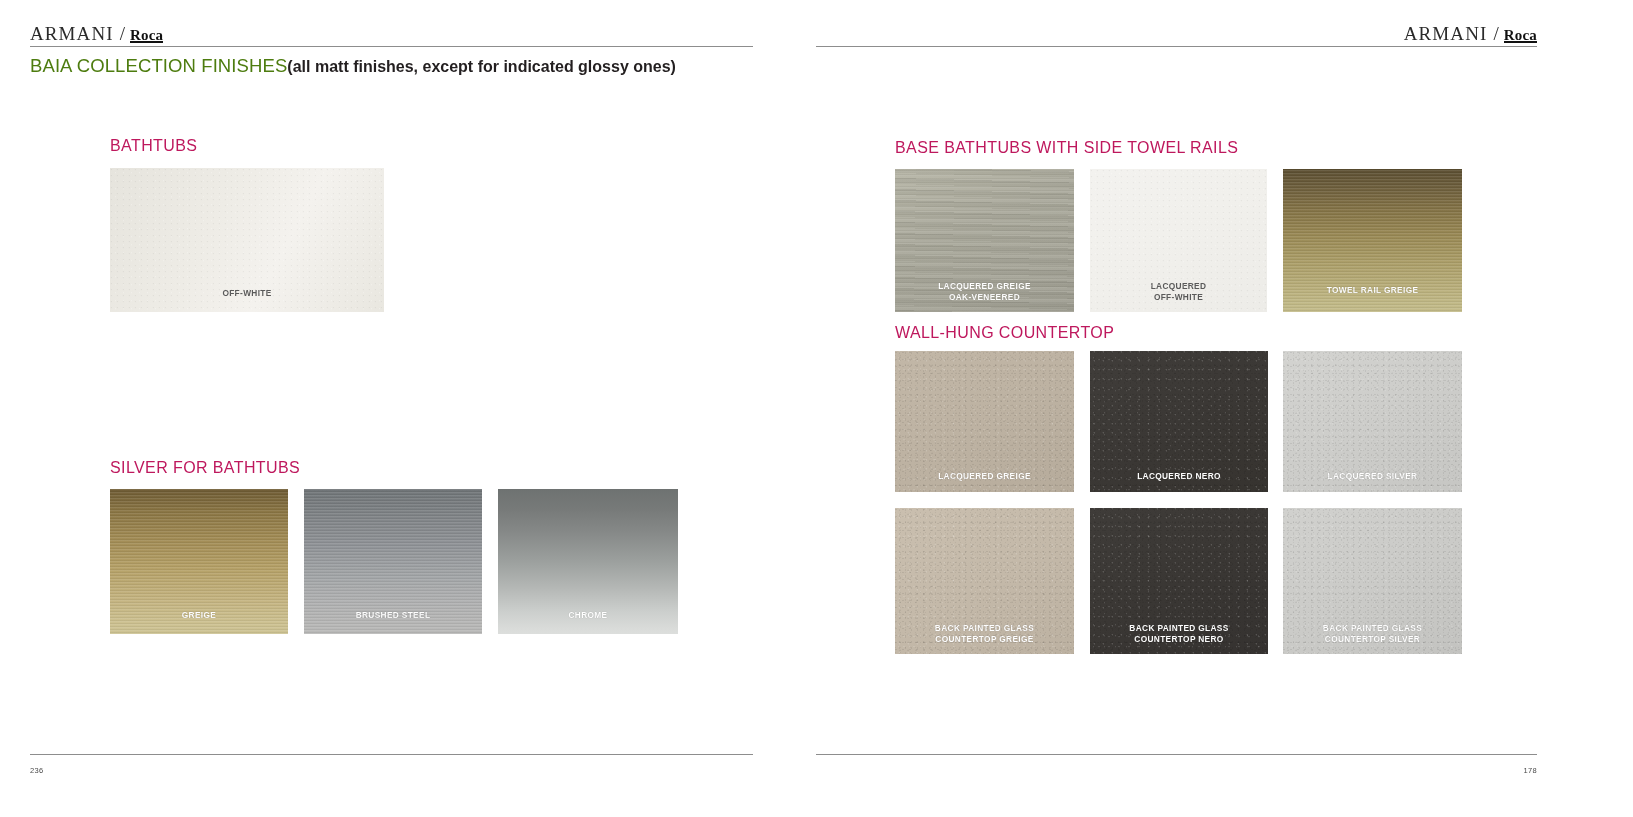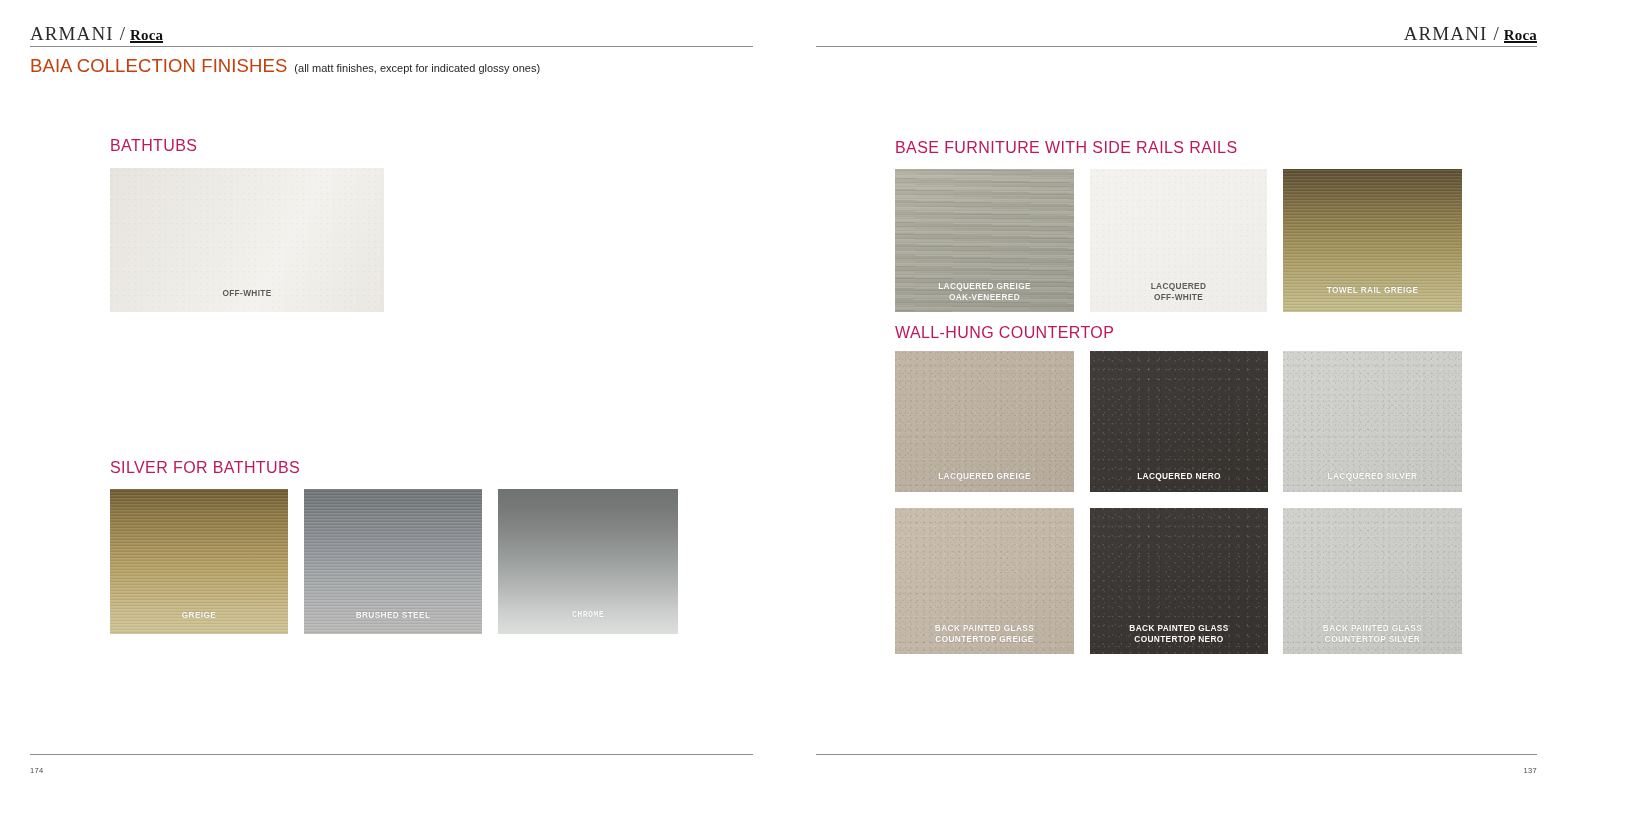--- a/index.html
+++ b/index.html
@@ -93,28 +93,27 @@
     position: absolute;
     left: 30px;
     top: 55px;
     white-space: nowrap;
     display: flex;
     align-items: baseline;
   }
   .collection-title-main {
     font-size: 18.5px;
     letter-spacing: 0.1px;
-    color: #c2410c;
+    color: #4d7c0f;
     font-weight: 400;
   }
   .collection-title-sub {
-    font-size: 11px;
+    font-size: 16px;
     color: #231f20;
-    margin-left: 7px;
-    font-weight: 400;
+    font-weight: 700;
   }
 
   
   .section-heading {
     position: absolute;
     font-size: 16px;
     letter-spacing: 0.4px;
     color: #be185d;
     font-weight: 400;
     white-space: nowrap;
@@ -260,43 +259,43 @@
          background: linear-gradient(180deg, #6d5a33 0%, #8a7543 16%, #a08a53 34%, #b5a066 55%, #c3b27e 75%, #ccc08f 92%, #cdc393 100%);">
       <div class="swatch-label" style="bottom:14px;">GREIGE</div>
     </div>
 
     <div class="swatch grain-brushed" style="left:304px; top:489px; width:178px; height:145px;
          background: linear-gradient(180deg, #6e7376 0%, #7e8285 18%, #8e9195 38%, #a0a3a5 58%, #aeafb0 76%, #b6b6b5 92%, #b9b9b8 100%);">
       <div class="swatch-label" style="bottom:14px;">BRUSHED STEEL</div>
     </div>
 
     <div class="swatch" style="left:498px; top:489px; width:180px; height:145px;
-         background: linear-gradient(180deg, #6e7271 0%, #777a79 14%, #868988 30%, #9ca09e 50%, #b4b7b5 68%, #cbcecc 84%, #d9dbd9 96%, #dcdedc 100%); font-family: Liberation Mono, monospace;">
+         background: linear-gradient(180deg, #6e7271 0%, #777a79 14%, #868988 30%, #9ca09e 50%, #b4b7b5 68%, #cbcecc 84%, #d9dbd9 96%, #dcdedc 100%);">
       <div class="swatch-label" style="bottom:14px;">CHROME</div>
     </div>
 
     <div class="rule rule-bot-left"></div>
-    <div class="page-number page-number-left">174</div>
+    <div class="page-number page-number-left">236</div>
   </div>
 
   <div class="page page-right">
 
     <div class="brand-bar brand-bar-right">
       <div class="brand">
         <span class="brand-armani">ARMANI</span>
         <span class="brand-slash">/</span>
         <span class="brand-roca-wrap">
           <span class="brand-roca">Roca</span>
           <span class="brand-roca-rule"></span>
         </span>
       </div>
     </div>
     <div class="rule rule-top-right"></div>
 
-    <div class="section-heading" style="left:79px; top:139px;">BASE FURNITURE WITH SIDE RAILS RAILS</div>
+    <div class="section-heading" style="left:79px; top:139px;">BASE BATHTUBS WITH SIDE TOWEL RAILS</div>
 
     <div class="swatch grain-wood" style="left:79px; top:169px; width:179px; height:143px;
          background: linear-gradient(160deg, #b4b3a4 0%, #a8a799 40%, #a3a295 70%, #9c9b8e 100%);">
       <div class="swatch-label" style="bottom:10px;">LACQUERED GREIGE
 OAK-VENEERED</div>
     </div>
 
     <div class="swatch grain-fine" style="left:274px; top:169px; width:177px; height:143px;
          background: linear-gradient(150deg, #f3f2ef 0%, #f1f0ec 45%, #edece8 100%);">
       <div class="swatch-label dark-text" style="bottom:10px;">LACQUERED
@@ -337,16 +336,16 @@
 COUNTERTOP NERO</div>
     </div>
 
     <div class="swatch grain-speckle" style="left:467px; top:508px; width:179px; height:146px;
          background: linear-gradient(150deg, #d1d1ce 0%, #cbcbc8 50%, #c3c3c0 100%);">
       <div class="swatch-label" style="bottom:10px;">BACK PAINTED GLASS
 COUNTERTOP SILVER</div>
     </div>
 
     <div class="rule rule-bot-right"></div>
-    <div class="page-number page-number-right">137</div>
+    <div class="page-number page-number-right">178</div>
   </div>
 
 </div>
 
 </body></html>

